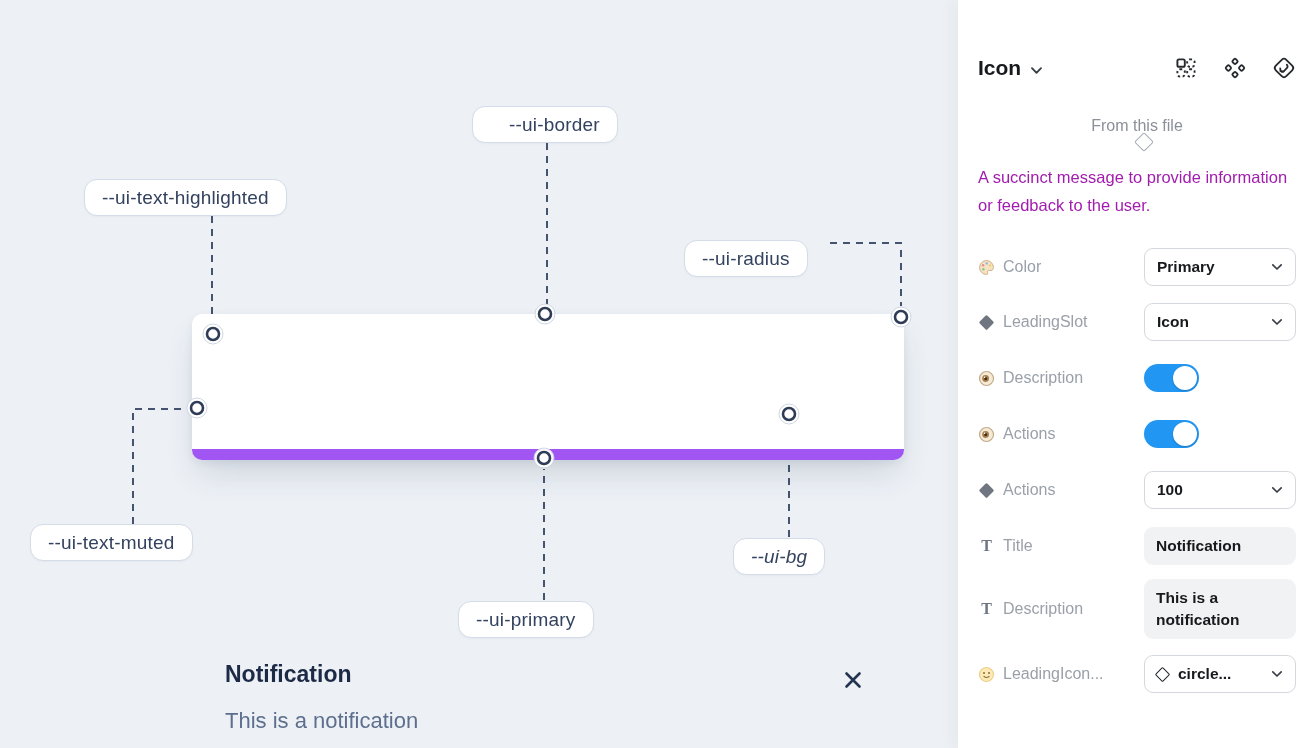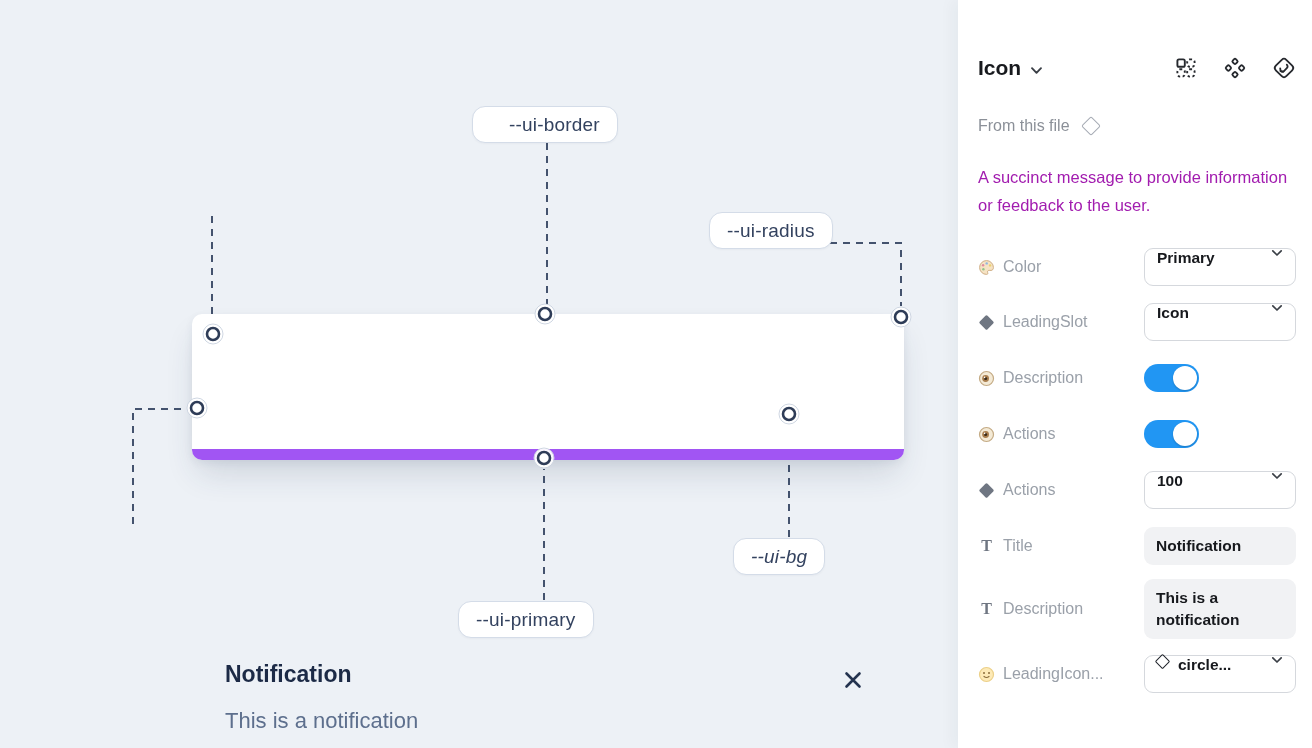--- a/index.html
+++ b/index.html
@@ -24,34 +24,34 @@
 
   
   #panel{position:absolute;left:958px;top:0;width:354px;height:748px;background:#ffffff;
          box-shadow:-6px 0 14px rgba(30,40,60,.04);}
   .p-abs{position:absolute;left:20px;right:16px;}
   .panel-header{top:56px;display:flex;align-items:center;}
   .panel-title{font-size:21px;font-weight:700;color:#17191d;}
   .title-chevron{margin-left:9px;margin-top:4px;}
   .header-icons{margin-left:auto;display:flex;align-items:center;gap:25px;}
   .hicon{width:24px;height:24px;cursor:pointer;}
-  .from-file{top:117px;display:flex;align-items:center;font-size:16px;color:#8b9098;}
+  .from-file{top:117px;display:flex;align-items:center;font-size:16px;color:#8b9098;flex-direction:column;}
   .diamond-outline{width:14px;height:14px;border:1.5px solid #a6abb4;transform:rotate(45deg);
                    border-radius:2px;margin-left:14px;background:#fff;}
   .panel-desc{top:163px;width:328px;font-size:16.5px;line-height:28px;color:#a21caf;}
 
   .prow{position:absolute;left:20px;right:16px;display:flex;align-items:center;justify-content:space-between;}
   .plabel{display:flex;align-items:center;gap:8px;font-size:16px;color:#9aa0a9;min-width:0;}
   .picon{width:17px;height:17px;flex:0 0 auto;display:inline-flex;align-items:center;justify-content:center;}
   .diamond-filled{width:11px;height:11px;background:#6f7682;transform:rotate(45deg);border-radius:1.5px;}
   .t-glyph{font-family:"Liberation Serif",serif;font-weight:700;font-size:16px;color:#6f7682;line-height:1;}
 
   .control{width:152px;flex:0 0 152px;}
   .dropdown{height:38px;border:1px solid #d5d8dd;border-radius:9px;background:#fff;
-            display:flex;align-items:flex-start;padding:0 12px;font-size:15.5px;color:#17191d;cursor:pointer;}
+            display:flex;align-items:center;padding:0 12px;font-size:15.5px;color:#17191d;cursor:pointer;}
   .dropdown .dd-chevron{margin-left:auto;}
   .dd-diamond{width:11px;height:11px;border:1.6px solid #20242b;transform:rotate(45deg);
               border-radius:1.5px;margin-right:10px;flex:0 0 auto;}
   .dd-text{font-weight:600;white-space:nowrap;overflow:hidden;}
 
   .toggle{width:55px;height:28px;border-radius:14px;position:relative;cursor:pointer;}
   .toggle .knob{position:absolute;top:2px;right:2px;width:24px;height:24px;border-radius:50%;
                 background:#fff;box-shadow:0 1px 2px rgba(0,0,0,.2);}
 
   .textbox{background:#f1f2f4;border-radius:9px;padding:8px 12px;font-size:15.5px;font-weight:600;
@@ -97,22 +97,28 @@
         <circle cx="544" cy="458" r="10" fill="#ffffff" stroke="#ccd4e0" stroke-width="1" opacity="0.95"></circle>
         <circle cx="544" cy="458" r="6" fill="#ffffff" stroke="#2e3c57" stroke-width="2.6"></circle>
         <circle cx="789" cy="414" r="10" fill="#ffffff" stroke="#ccd4e0" stroke-width="1" opacity="0.95"></circle>
         <circle cx="789" cy="414" r="6" fill="#ffffff" stroke="#2e3c57" stroke-width="2.6"></circle>
       </g>
     </svg>
 
     <div class="pill" style="left:472px;top:106px;padding-left:36px;">
         <span>--ui-border</span>
       </div>
-    <div class="pill" style="left:684px;top:212px;margin-left:25px;">
+    <div class="pill" style="left:84px;top:179px;">
+        <span>--ui-text-highlighted</span>
+      </div>
+    <div class="pill" style="left:684px;top:240px;">
         <span>--ui-radius</span>
+      </div>
+    <div class="pill" style="left:30px;top:524px;">
+        <span>--ui-text-muted</span>
       </div>
     <div class="pill" style="left:458px;top:601px;text-align:right;">
         <span>--ui-primary</span>
       </div>
     <div class="pill" style="left:733px;top:538px;font-style:italic;">
         <span>--ui-bg</span>
       </div>
   </div>
 
   <aside id="panel">

